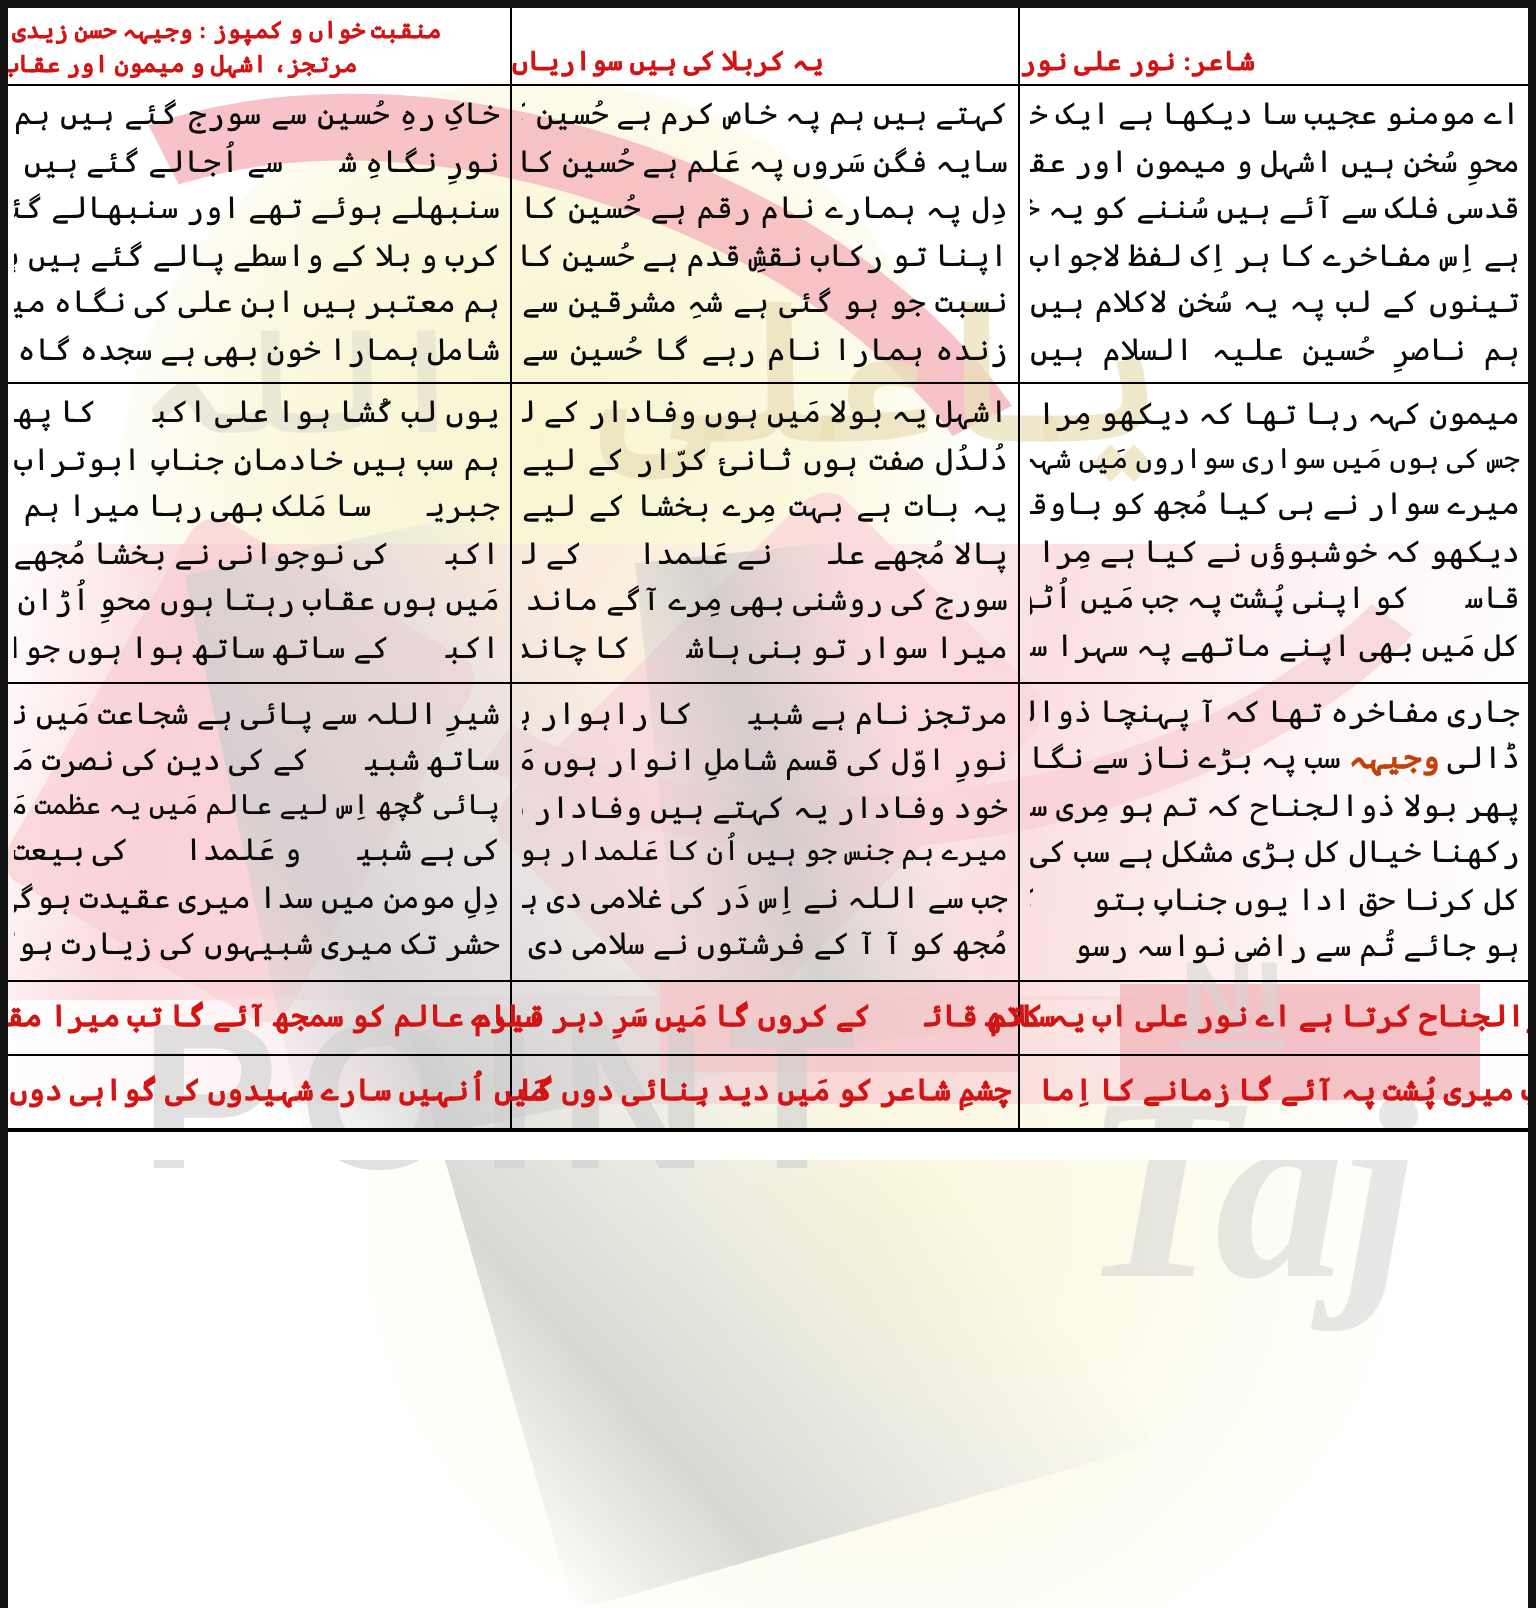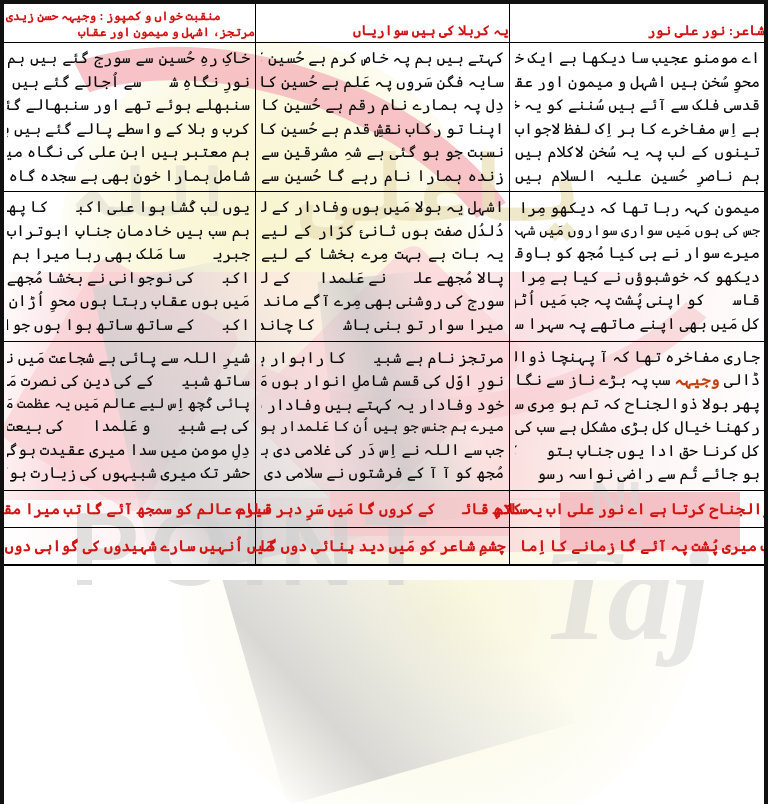--- a/index.html
+++ b/index.html
@@ -231,21 +231,21 @@
   .hdr-row td {
     height: 40px;
     border-left: none;
     border-right: none;
     border-top: none;
     border-bottom: 1px solid #000;
   }
   .hdr-cell {
     display: flex;
     align-items: flex-end;
-    justify-content: flex-start;
+    justify-content: flex-end;
     height: 40px;
     padding-bottom: 3px;
     box-sizing: border-box;
   }
   .hdr-text {
     color: #d21414;
     font-size: 13.5px;
     font-weight: bold;
     font-family: "Liberation Serif", "DejaVu Serif", serif;
     letter-spacing: -0.2px;

